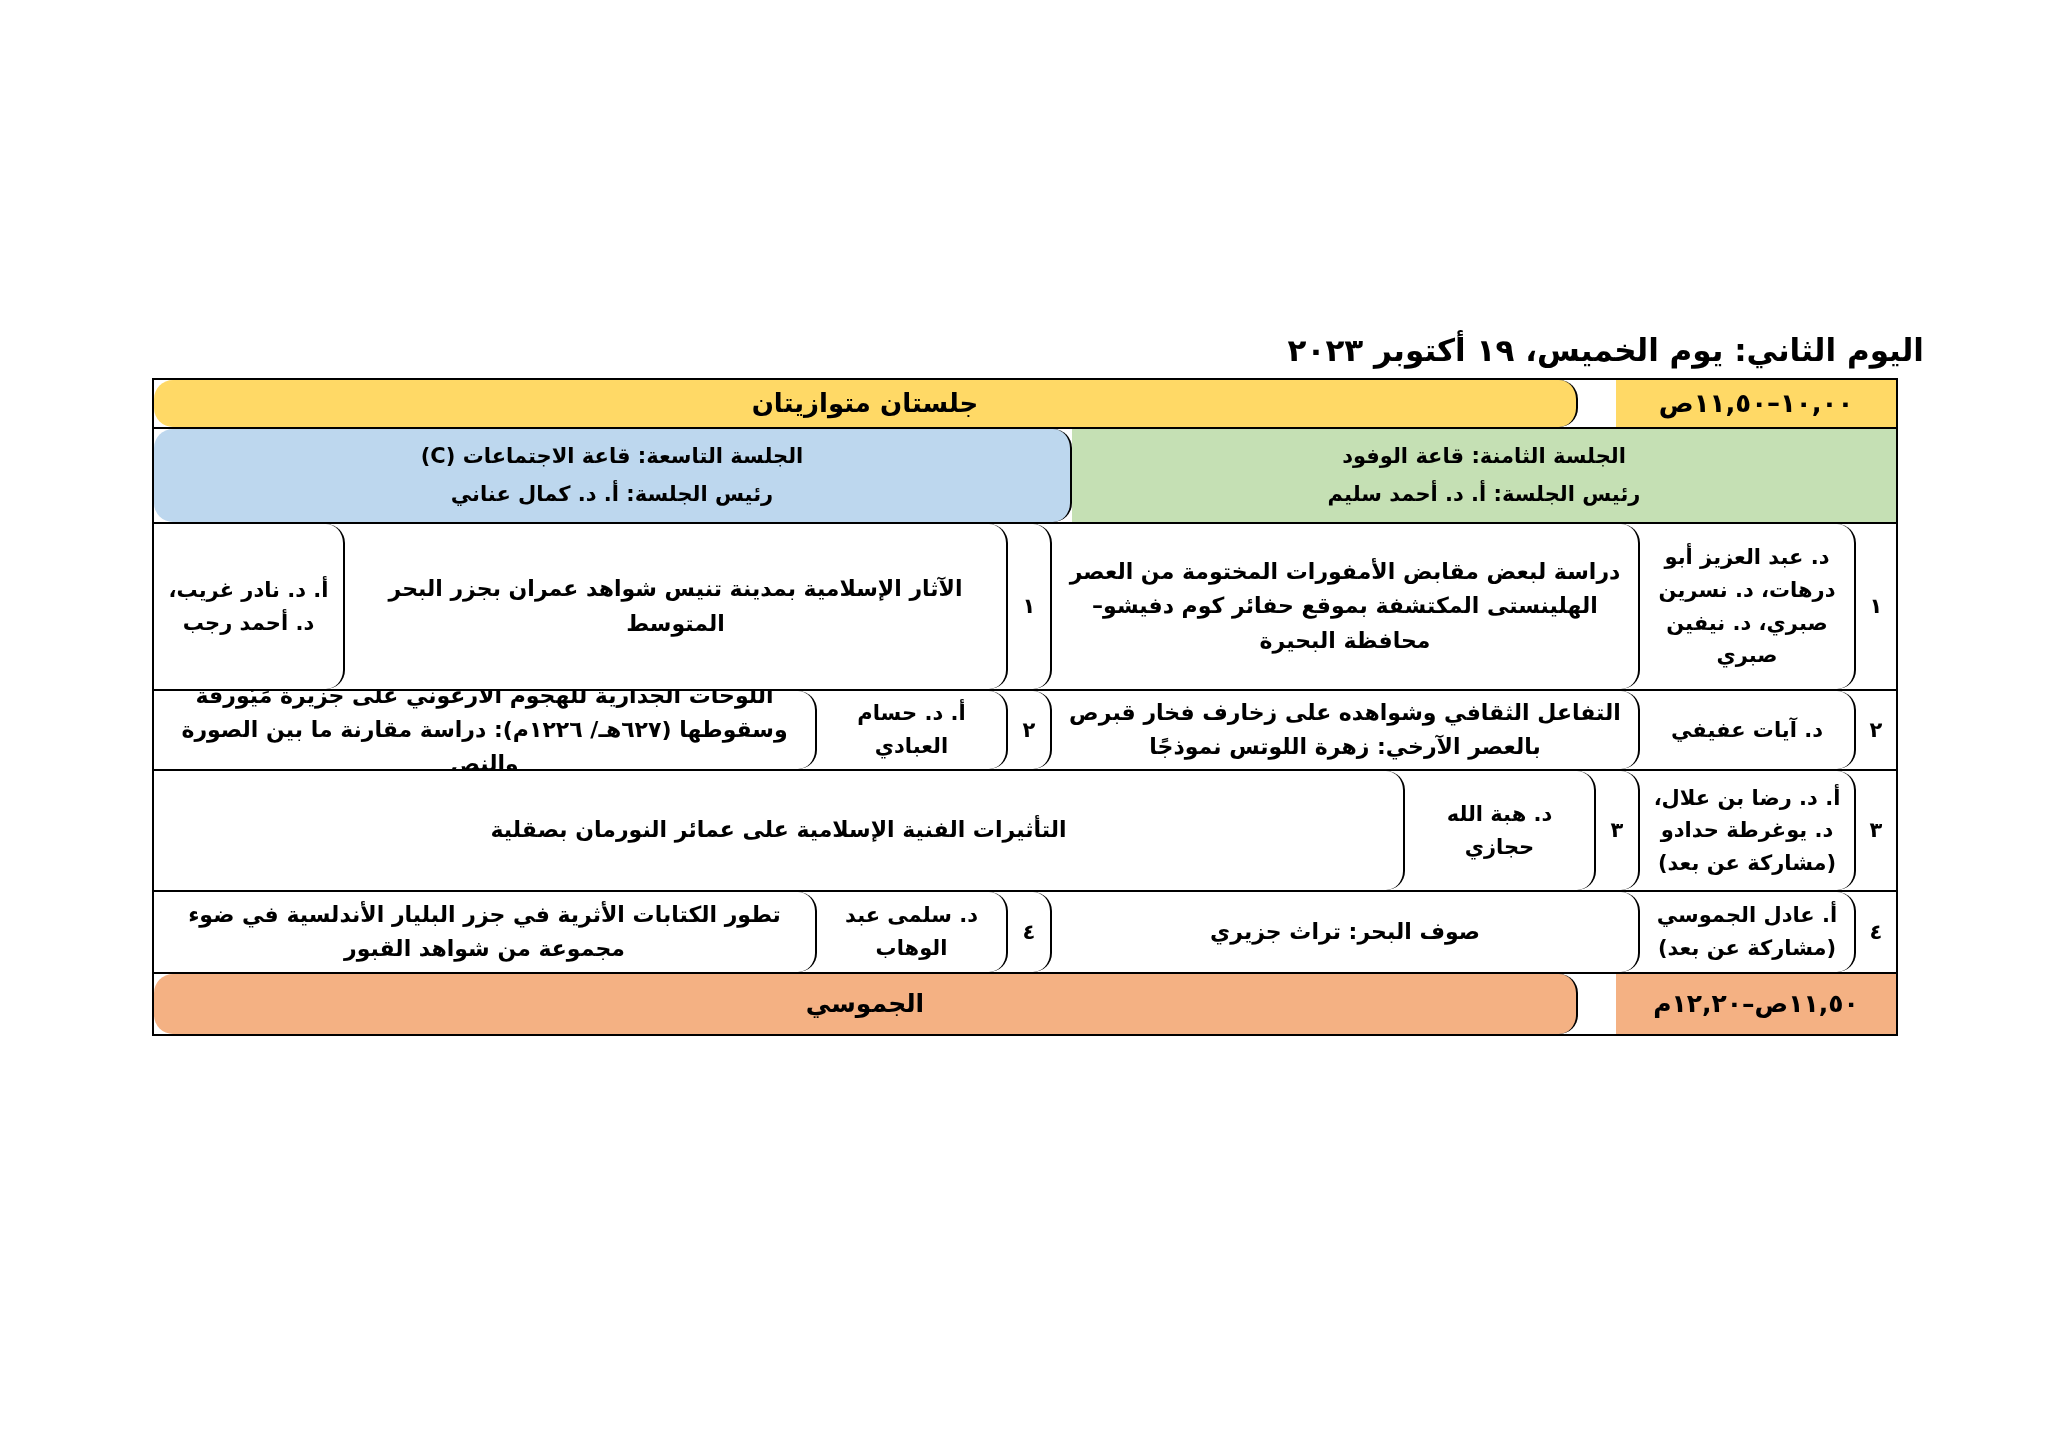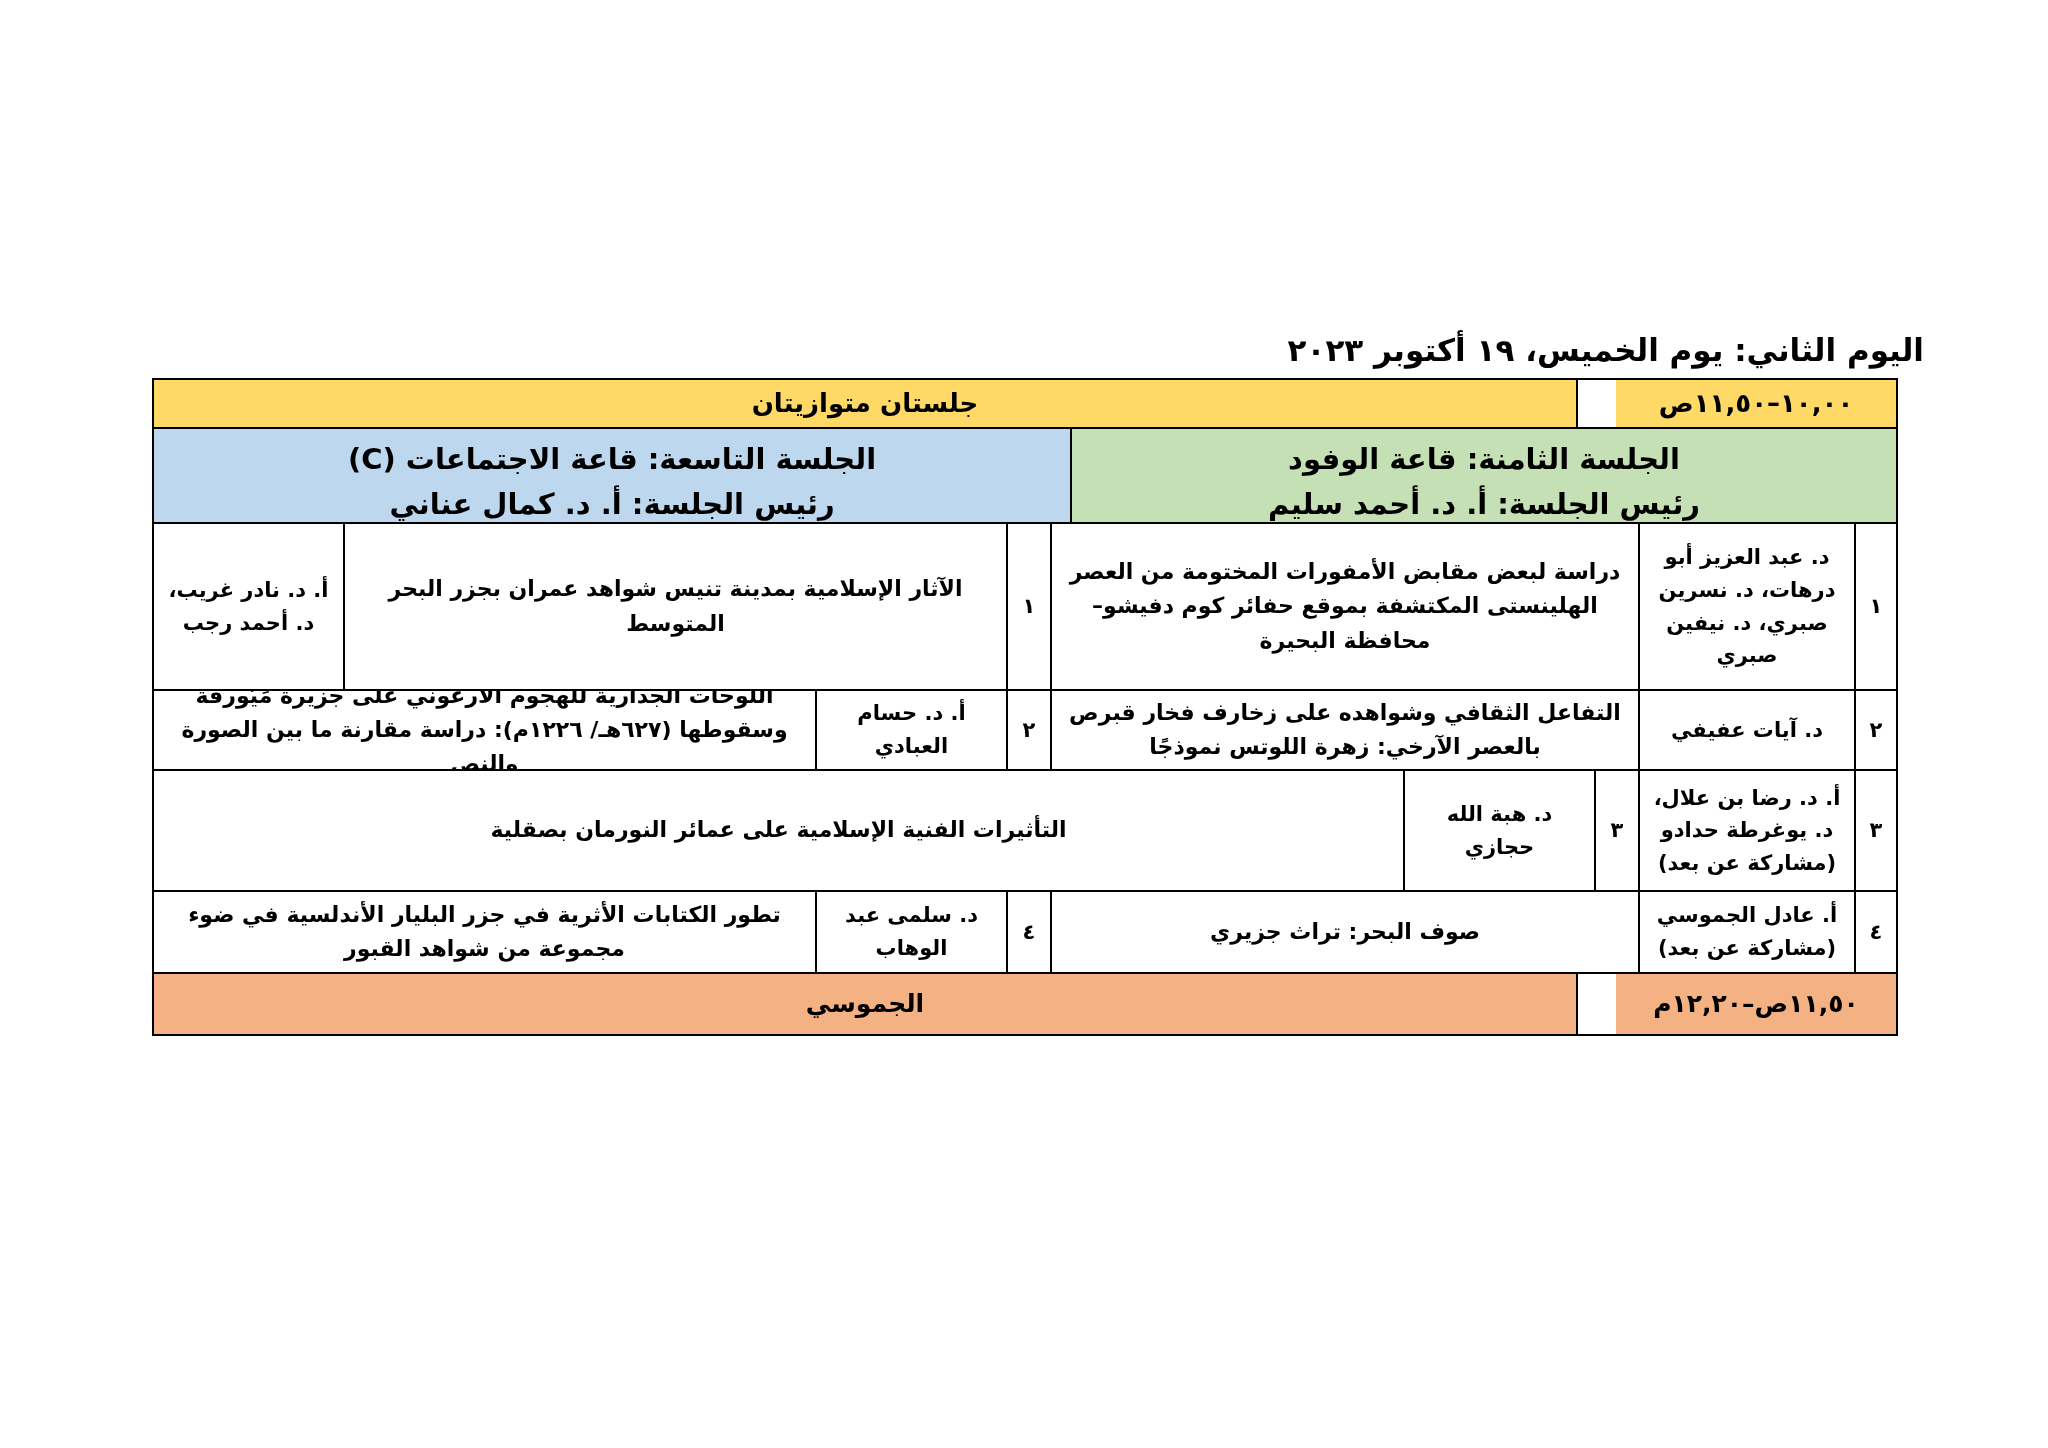--- a/index.html
+++ b/index.html
@@ -28,21 +28,21 @@
   .row { display: flex; border-bottom: 2px solid #000; }
   .row:last-child { border-bottom: none; }
   .cell {
     display: flex; flex-direction: column;
     align-items: center; justify-content: center;
     text-align: center;
     padding: 4px 10px;
     overflow: hidden;
     line-height: 1.55;
   }
-  .cell + .cell { border-inline-start: 2px solid #000; }
+  .cell + .cell { border-inline-start: 2px solid #000; border-radius: 19px; }
 
   
   .banner-row { height: 49px; }
   .header-row { height: 95px; }
   .paper-row-1 { height: 167px; }
   .paper-row-2 { height: 80px; }
   .paper-row-3 { height: 121px; }
   .paper-row-4 { height: 82px; }
   .break-row  { height: 60px; }
 
@@ -51,21 +51,21 @@
   .col-fill   { flex: 1; }
   .col-hdr-r  { width: 824px; }
   .col-num-r  { width: 40px; }
   .col-spk-r  { width: 216px; }
   .col-title-r{ width: 588px; }
   .col-num-l  { width: 44px; }
   .col-spk-l  { width: 191px; }
   .col-title-l{ flex: 1; }
 
   .banner-row .cell { font-size: 26px; }
-  .header-row .cell { font-size: 29px; justify-content: space-around; padding: 8px 14px; }
+  .header-row .cell { font-size: 21px; justify-content: space-around; padding: 8px 14px; }
   .paper-cell  { font-size: 22px; }
   .num-cell    { font-size: 21px; }
   .spk-cell    { font-size: 21px; }
   .break-row .cell { font-size: 25px; }
   .time-cell   { font-size: 23px; white-space: nowrap; }
 </style>
 </head>
 <body>
 
 <div class="doc-title">اليوم الثاني: يوم الخميس، ١٩ أكتوبر ٢٠٢٣</div>

